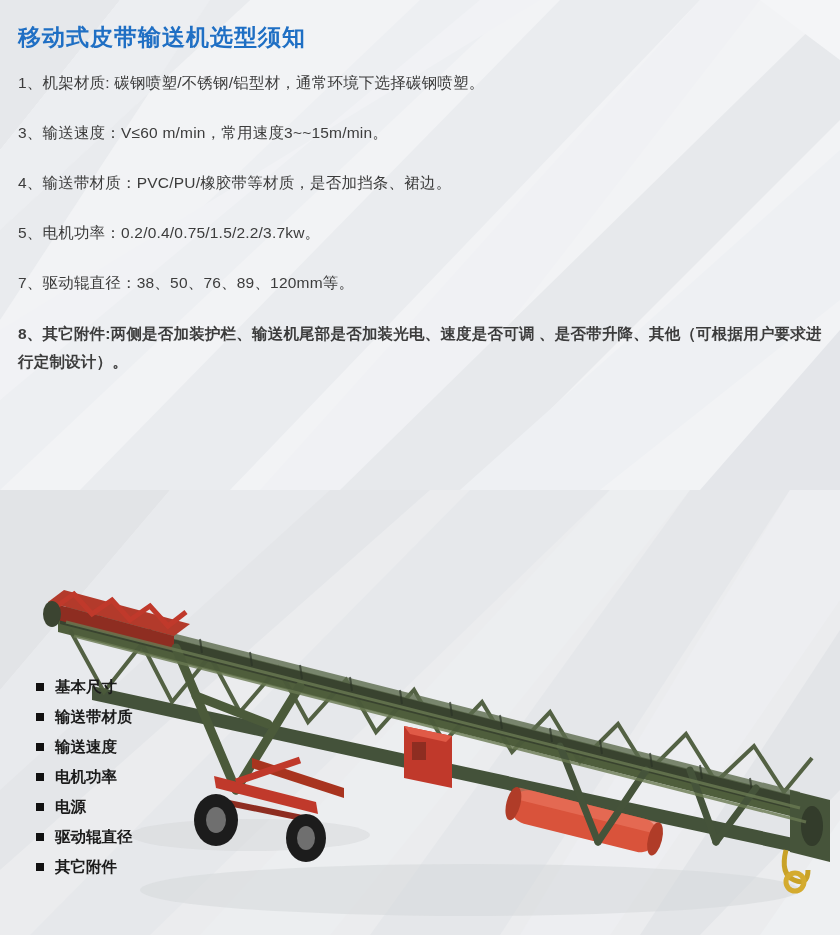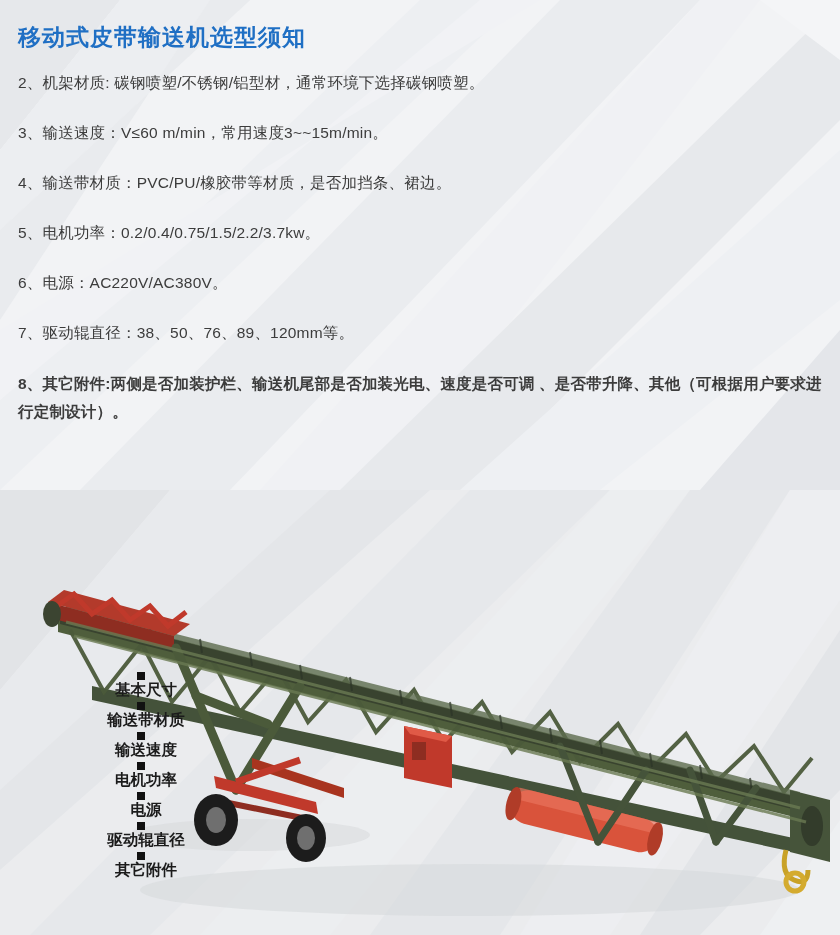--- a/index.html
+++ b/index.html
@@ -91,21 +91,20 @@
     width: 220px;
     z-index: 5;
   }
   .bullet-item {
     display: flex;
     align-items: center;
     height: 30px;
     font-size: 15.5px;
     color: #1b1b1b;
     font-weight: bold;
-    flex-direction: column;
   }
   .bullet-square {
     width: 8px;
     height: 8px;
     background: #111111;
     margin-right: 11px;
     flex: 0 0 auto;
   }
 </style>
 </head>
@@ -126,25 +125,24 @@
       <polygon points="840,0 840,120 470,490 340,490" fill="#e7e9ec"></polygon>
       <polygon points="840,150 840,300 600,490 460,490" fill="#eef0f3"></polygon>
       <polygon points="840,330 840,490 700,490" fill="#e4e6ea"></polygon>
       <polygon points="760,0 840,0 840,60" fill="#f4f5f7"></polygon>
       <polygon points="0,330 0,400 480,0 540,0" fill="#f1f2f5"></polygon>
     </svg>
 
     <div class="title">移动式皮带输送机选型须知</div>
 
     <div class="para-list">
-      <p class="para">2、机架材质: 碳钢喷塑/不锈钢/铝型材，通常环境下选择碳钢喷塑。</p>
+      <p class="para">1、机架材质: 碳钢喷塑/不锈钢/铝型材，通常环境下选择碳钢喷塑。</p>
       <p class="para">3、输送速度：V≤60 m/min，常用速度3~~15m/min。</p>
       <p class="para">4、输送带材质：PVC/PU/橡胶带等材质，是否加挡条、裙边。</p>
       <p class="para">5、电机功率：0.2/0.4/0.75/1.5/2.2/3.7kw。</p>
-      <p class="para">6、电源：AC220V/AC380V。</p>
       <p class="para">7、驱动辊直径：38、50、76、89、120mm等。</p>
       <p class="para last">8、其它附件:两侧是否加装护栏、输送机尾部是否加装光电、速度是否可调 、是否带升降、其他（可根据用户要求进行定制设计）。</p>
     </div>
   </div>
 
   <div class="photo-section">
 
     <svg class="photo-bg" viewBox="0 0 840 445" preserveAspectRatio="none">
 
       <rect x="0" y="0" width="840" height="445" fill="#ebecee"></rect>

